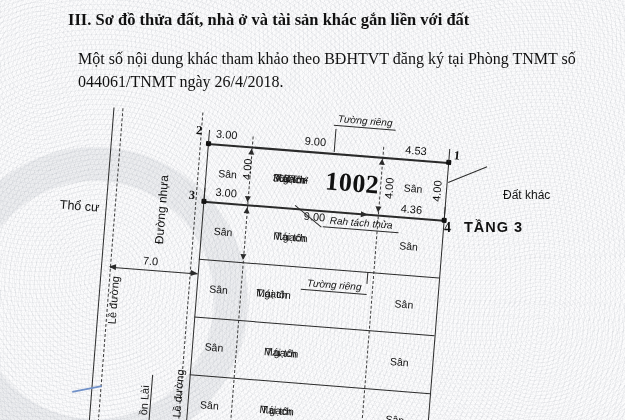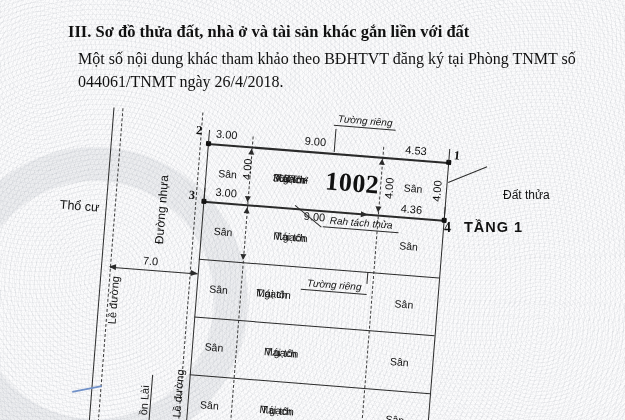--- a/index.html
+++ b/index.html
@@ -6,21 +6,21 @@
   .page{position:relative;width:625px;height:420px;overflow:hidden;
         background:#fbfbfc;font-family:"Liberation Sans",sans-serif;color:#111;}
   .bg{position:absolute;inset:0;pointer-events:none;
       background:
         radial-gradient(circle at 95px 300px, rgba(0,0,0,0) 0 118px, rgba(100,110,125,0.10) 120px 152px, rgba(0,0,0,0) 154px),
         repeating-radial-gradient(circle at 100px 280px, rgba(90,100,115,0.06) 0 1.2px, rgba(0,0,0,0) 1.2px 5px),
         repeating-radial-gradient(circle at 40px 60px,  rgba(90,100,115,0.05) 0 1px,  rgba(0,0,0,0) 1px 4.4px),
         repeating-radial-gradient(circle at 540px 330px,rgba(90,100,115,0.05) 0 1px,  rgba(0,0,0,0) 1px 3.6px),
         repeating-radial-gradient(circle at 480px 40px, rgba(90,100,115,0.04) 0 1px,  rgba(0,0,0,0) 1px 4px);}
   .title{position:absolute;left:68px;top:10px;width:540px;font-family:"Liberation Serif",serif;
-         font-weight:bold;font-size:16.5px;margin-top:12px;}
+         font-weight:bold;font-size:16.5px;}
   .note{position:absolute;left:78px;top:47px;width:600px;font-family:"Liberation Serif",serif;
         font-size:16px;line-height:23px;white-space:nowrap;}
   .note div{white-space:nowrap;}
   
   .rotor{position:absolute;left:208px;top:143px;width:0;height:0;
          transform:rotate(4.5deg);transform-origin:0 0;}
   .rotor *{position:absolute;}
   .hl{border-top:1px solid #2a2a2a;height:0;}
   .thick{border-top-width:2px;}
   .vl{border-left:1px solid #2a2a2a;width:0;}
@@ -188,18 +188,18 @@
     <div class="dim" style="left:-70px;top:116px;width:44px;">7.0</div>
 
     <div class="lbl vrot" style="left:-86px;top:63px;width:90px;font-size:12px;">Đường nhựa</div>
     <div class="lbl vrot" style="left:-110px;top:158px;width:56px;">Lề đường</div>
     <div class="lbl vrot" style="left:-38px;top:246px;width:56px;">Lề đường</div>
     <div class="lbl vrot" style="left:-69px;top:255px;width:52px;border-bottom:1px solid #2a2a2a;">ồn Lài</div>
     <div class="lbl" style="left:-152px;top:66px;width:58px;font-size:12.5px;">Thổ cư</div>
   </div>
 
   <div class="pagelbl pt" style="left:444px;top:220px;font-size:14px;">4</div>
-  <div class="pagelbl" style="left:464px;top:219px;font-size:14.5px;font-weight:bold;letter-spacing:1px;">TẦNG 1</div>
-  <div class="pagelbl" style="left:503px;top:188px;font-size:12px;">Đất thửa</div>
+  <div class="pagelbl" style="left:464px;top:219px;font-size:14.5px;font-weight:bold;letter-spacing:1px;">TẦNG 3</div>
+  <div class="pagelbl" style="left:503px;top:188px;font-size:12px;">Đất khác</div>
   <div class="leader" style="position:absolute;left:448px;top:182px;width:42px;transform:rotate(-22deg);"></div>
 
   <div class="blue-line"></div>
 </div>
 
 </body></html>

